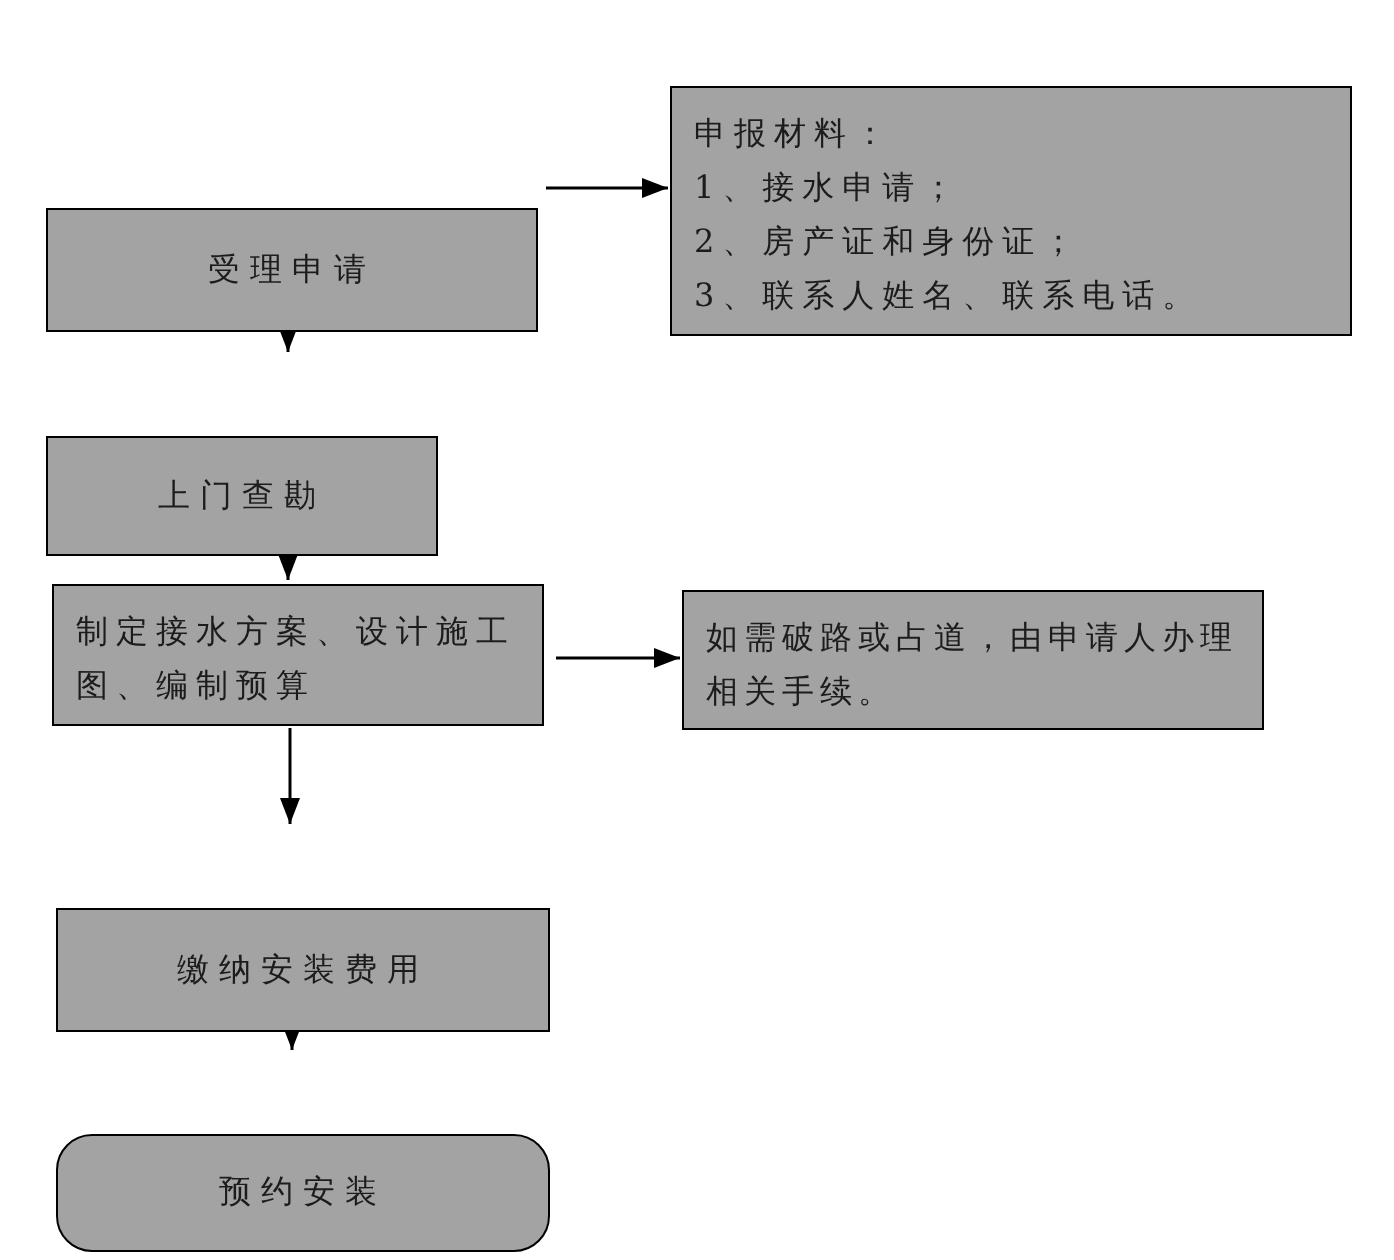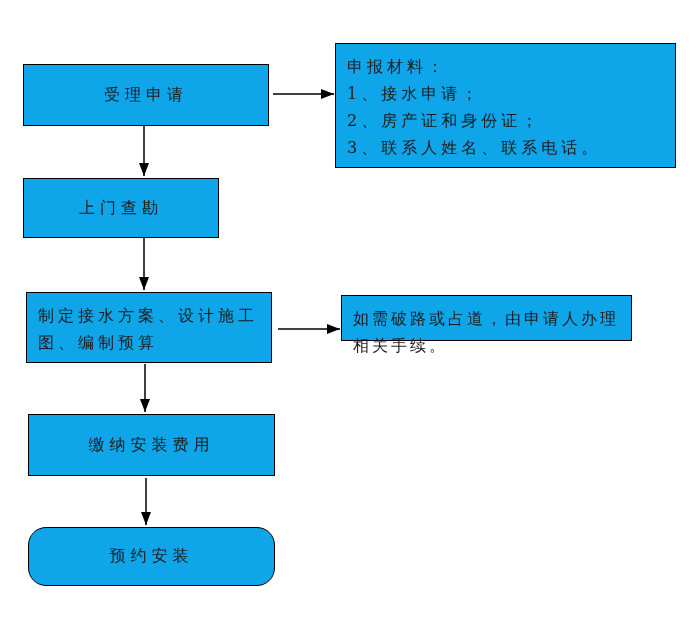--- a/index.html
+++ b/index.html
@@ -13,43 +13,44 @@
     height: 630px;
     background: #ffffff;
     font-family: "DejaVu Serif", "Liberation Serif", serif;
     color: #1c1c1c;
     overflow: hidden;
   }
   .node {
     position: absolute;
     box-sizing: border-box;
     border: 1.4px solid #000000;
-    background: #0ea5e9;
+    background: #a3a3a3;
     font-size: 16px;
   }
   .node.center {
     display: flex;
     align-items: center;
     justify-content: center;
     text-align: left;
     letter-spacing: 5px;
+    margin-top: 40px;
   }
   .node.multiline {
     white-space: pre-line;
     line-height: 27px;
     padding: 9px 11px;
     letter-spacing: 4px;
   }
   #n-accept    { left: 23px;  top: 64px;  width: 246px; height: 62px; }
   #n-survey    { left: 23px;  top: 178px; width: 196px; height: 60px; }
   #n-plan      { left: 26px;  top: 292px; width: 246px; height: 71px; }
   #n-pay       { left: 28px;  top: 414px; width: 247px; height: 62px; }
   #n-appoint   { left: 28px;  top: 527px; width: 247px; height: 59px; border-radius: 18px; }
   #n-materials { left: 335px; top: 43px;  width: 341px; height: 125px; }
-  #n-road      { left: 341px; top: 295px; width: 291px; height: 46px; letter-spacing: 3px; }
+  #n-road      { left: 341px; top: 295px; width: 291px; height: 70px; letter-spacing: 3px; }
   .edges-svg {
     position: absolute;
     left: 0;
     top: 0;
     width: 697px;
     height: 630px;
     pointer-events: none;
   }
   .edges-svg line {
     stroke: #000000;

